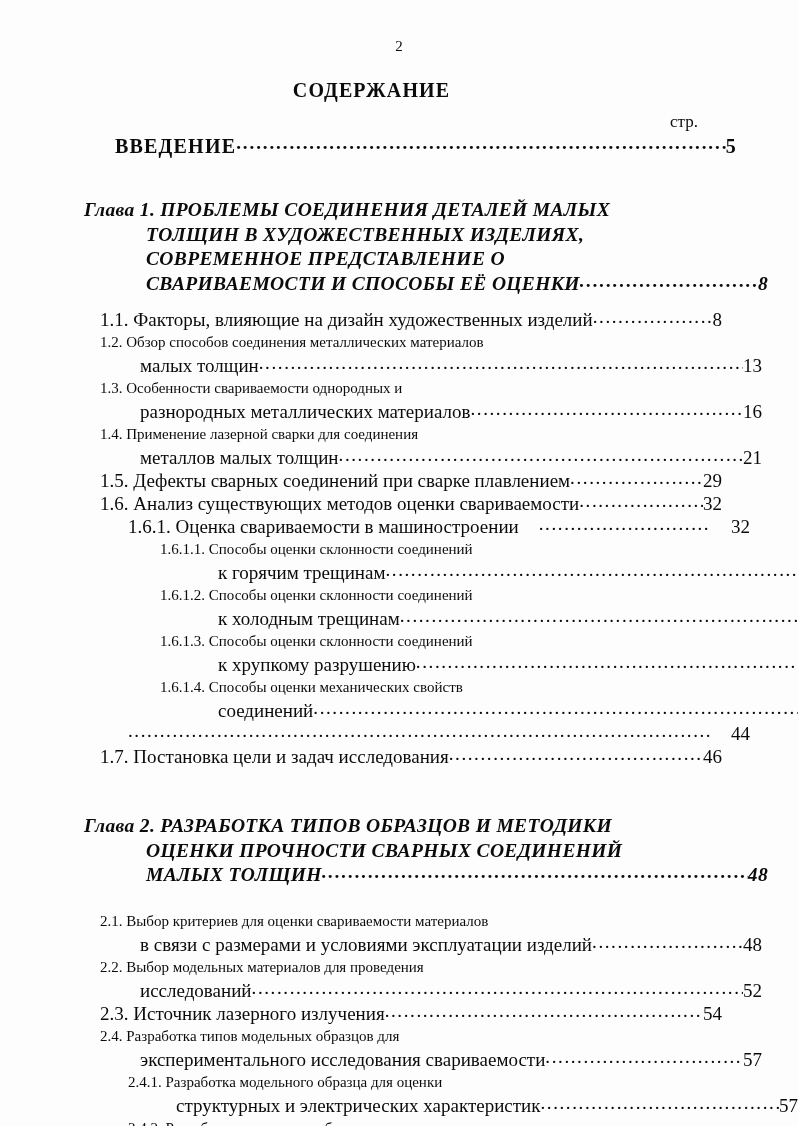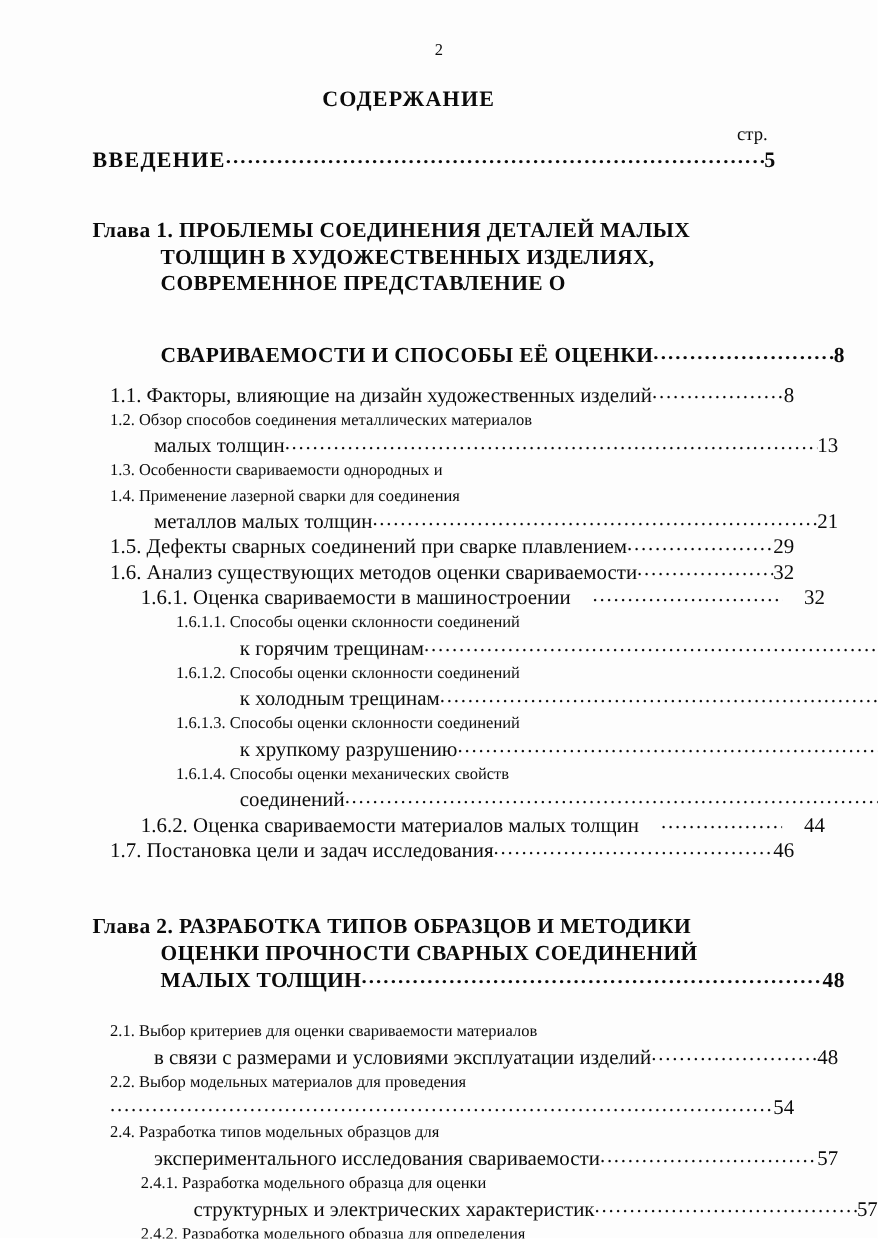--- a/index.html
+++ b/index.html
@@ -98,29 +98,30 @@
     white-space: pre;
   }
 
   
   .intro .txt,
   .intro .pg,
   .intro .leader {
     font-weight: bold;
     letter-spacing: 1.2px;
   }
-  .intro { font-size: 20px; line-height: 24px; }
+  .intro { font-size: 20px; line-height: 24px; margin-left: 31px; }
   .intro .leader { letter-spacing: 1.9px; }
 
   
   .chapter {
     font-weight: bold;
     font-size: 19.5px;
     line-height: 24.5px;
     letter-spacing: 0.35px;
+    font-style: italic;
   }
   .chapter .head-line { white-space: pre; }
   .chapter .head-line.indent { padding-left: 62px; }
   .chapter .row { font-size: 19.5px; line-height: 24.5px; font-weight: bold; }
   .chapter .row .leader { letter-spacing: 1.9px; }
 
   
   .lv1 { padding-left: 16px; }   
   .lv1w { padding-left: 56px; }  
   .lv2 { padding-left: 44px; gap: 20px; }   
@@ -151,21 +152,21 @@
       <span class="leader"></span>
       <span class="pg">5</span>
     </div>
 
     <div class="gap-lg"></div>
 
     <div class="chapter">
       <div class="head-line">Глава 1. ПРОБЛЕМЫ СОЕДИНЕНИЯ ДЕТАЛЕЙ МАЛЫХ</div>
       <div class="head-line indent">ТОЛЩИН В ХУДОЖЕСТВЕННЫХ ИЗДЕЛИЯХ,</div>
       <div class="head-line indent">СОВРЕМЕННОЕ ПРЕДСТАВЛЕНИЕ О</div>
-      <div class="row" style="padding-left:62px;margin-top:40px;">
+      <div class="row" style="padding-left:62px;">
         <span class="txt">СВАРИВАЕМОСТИ И СПОСОБЫ ЕЁ ОЦЕНКИ</span>
         <span class="leader"></span>
         <span class="pg">8</span>
       </div>
     </div>
 
     <div class="gap-sm"></div>
 
     <div class="row lv1">
       <span class="txt">1.1. Факторы, влияющие на дизайн художественных изделий</span>
@@ -174,20 +175,25 @@
     </div>
 
     <div class="cont lv1">1.2. Обзор способов соединения металлических материалов</div>
     <div class="row lv1w">
       <span class="txt">малых толщин</span>
       <span class="leader"></span>
       <span class="pg">13</span>
     </div>
 
     <div class="cont lv1">1.3. Особенности свариваемости однородных и</div>
+    <div class="row lv1w">
+      <span class="txt">разнородных металлических материалов</span>
+      <span class="leader"></span>
+      <span class="pg">16</span>
+    </div>
 
     <div class="cont lv1">1.4. Применение лазерной сварки для соединения</div>
     <div class="row lv1w">
       <span class="txt">металлов малых толщин</span>
       <span class="leader"></span>
       <span class="pg">21</span>
     </div>
 
     <div class="row lv1">
       <span class="txt">1.5. Дефекты сварных соединений при сварке плавлением</span>
@@ -229,21 +235,20 @@
     </div>
 
     <div class="cont lv3">1.6.1.4. Способы оценки механических свойств</div>
     <div class="row lv3w">
       <span class="txt">соединений</span>
       <span class="leader"></span>
 
     </div>
 
     <div class="row lv2">
-      <span class="txt">1.6.2. Оценка свариваемости материалов малых толщин</span>
       <span class="leader"></span>
       <span class="pg">44</span>
     </div>
 
     <div class="row lv1">
       <span class="txt">1.7. Постановка цели и задач исследования</span>
       <span class="leader"></span>
       <span class="pg">46</span>
     </div>
 
@@ -262,22 +267,28 @@
     <div class="gap-md"></div>
 
     <div class="cont lv1">2.1. Выбор критериев для оценки свариваемости материалов</div>
     <div class="row lv1w">
       <span class="txt">в связи с размерами и условиями эксплуатации изделий</span>
       <span class="leader"></span>
       <span class="pg">48</span>
     </div>
 
     <div class="cont lv1">2.2. Выбор модельных материалов для проведения</div>
-
-    <div class="row lv1">
+    <div class="row lv1w">
+      <span class="txt">исследований</span>
+      <span class="leader"></span>
+      <span class="pg">52</span>
+    </div>
+
+    <div class="row lv1">
+      <span class="txt">2.3. Источник лазерного излучения</span>
       <span class="leader"></span>
       <span class="pg">54</span>
     </div>
 
     <div class="cont lv1">2.4. Разработка типов модельных образцов для</div>
     <div class="row lv1w">
       <span class="txt">экспериментального исследования свариваемости</span>
       <span class="leader"></span>
       <span class="pg">57</span>
     </div>

